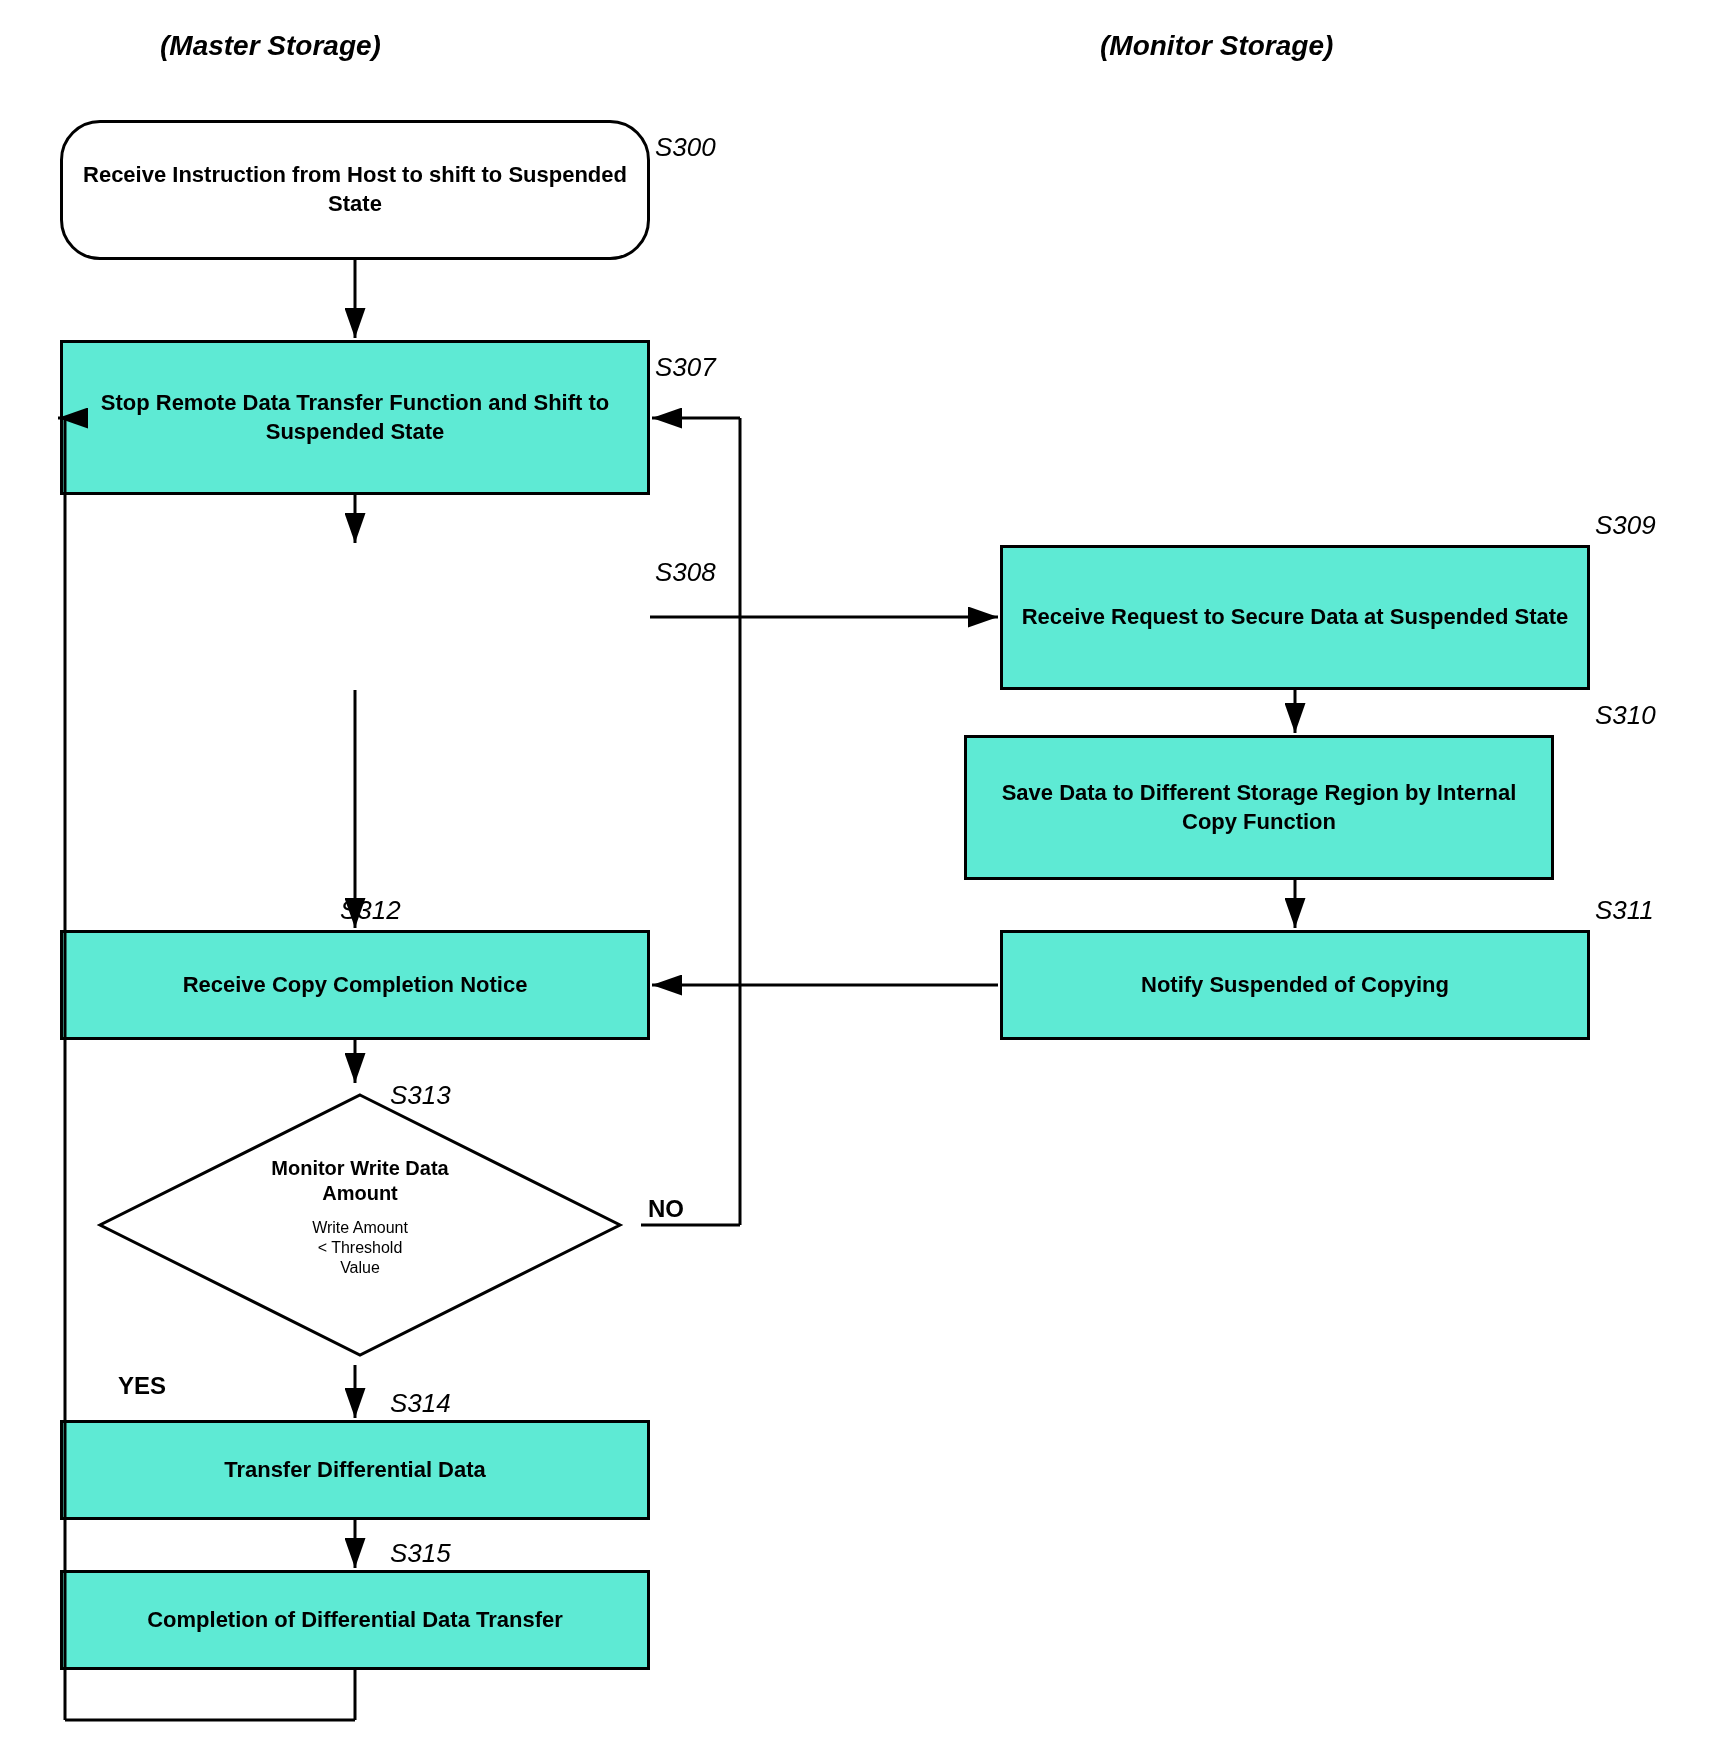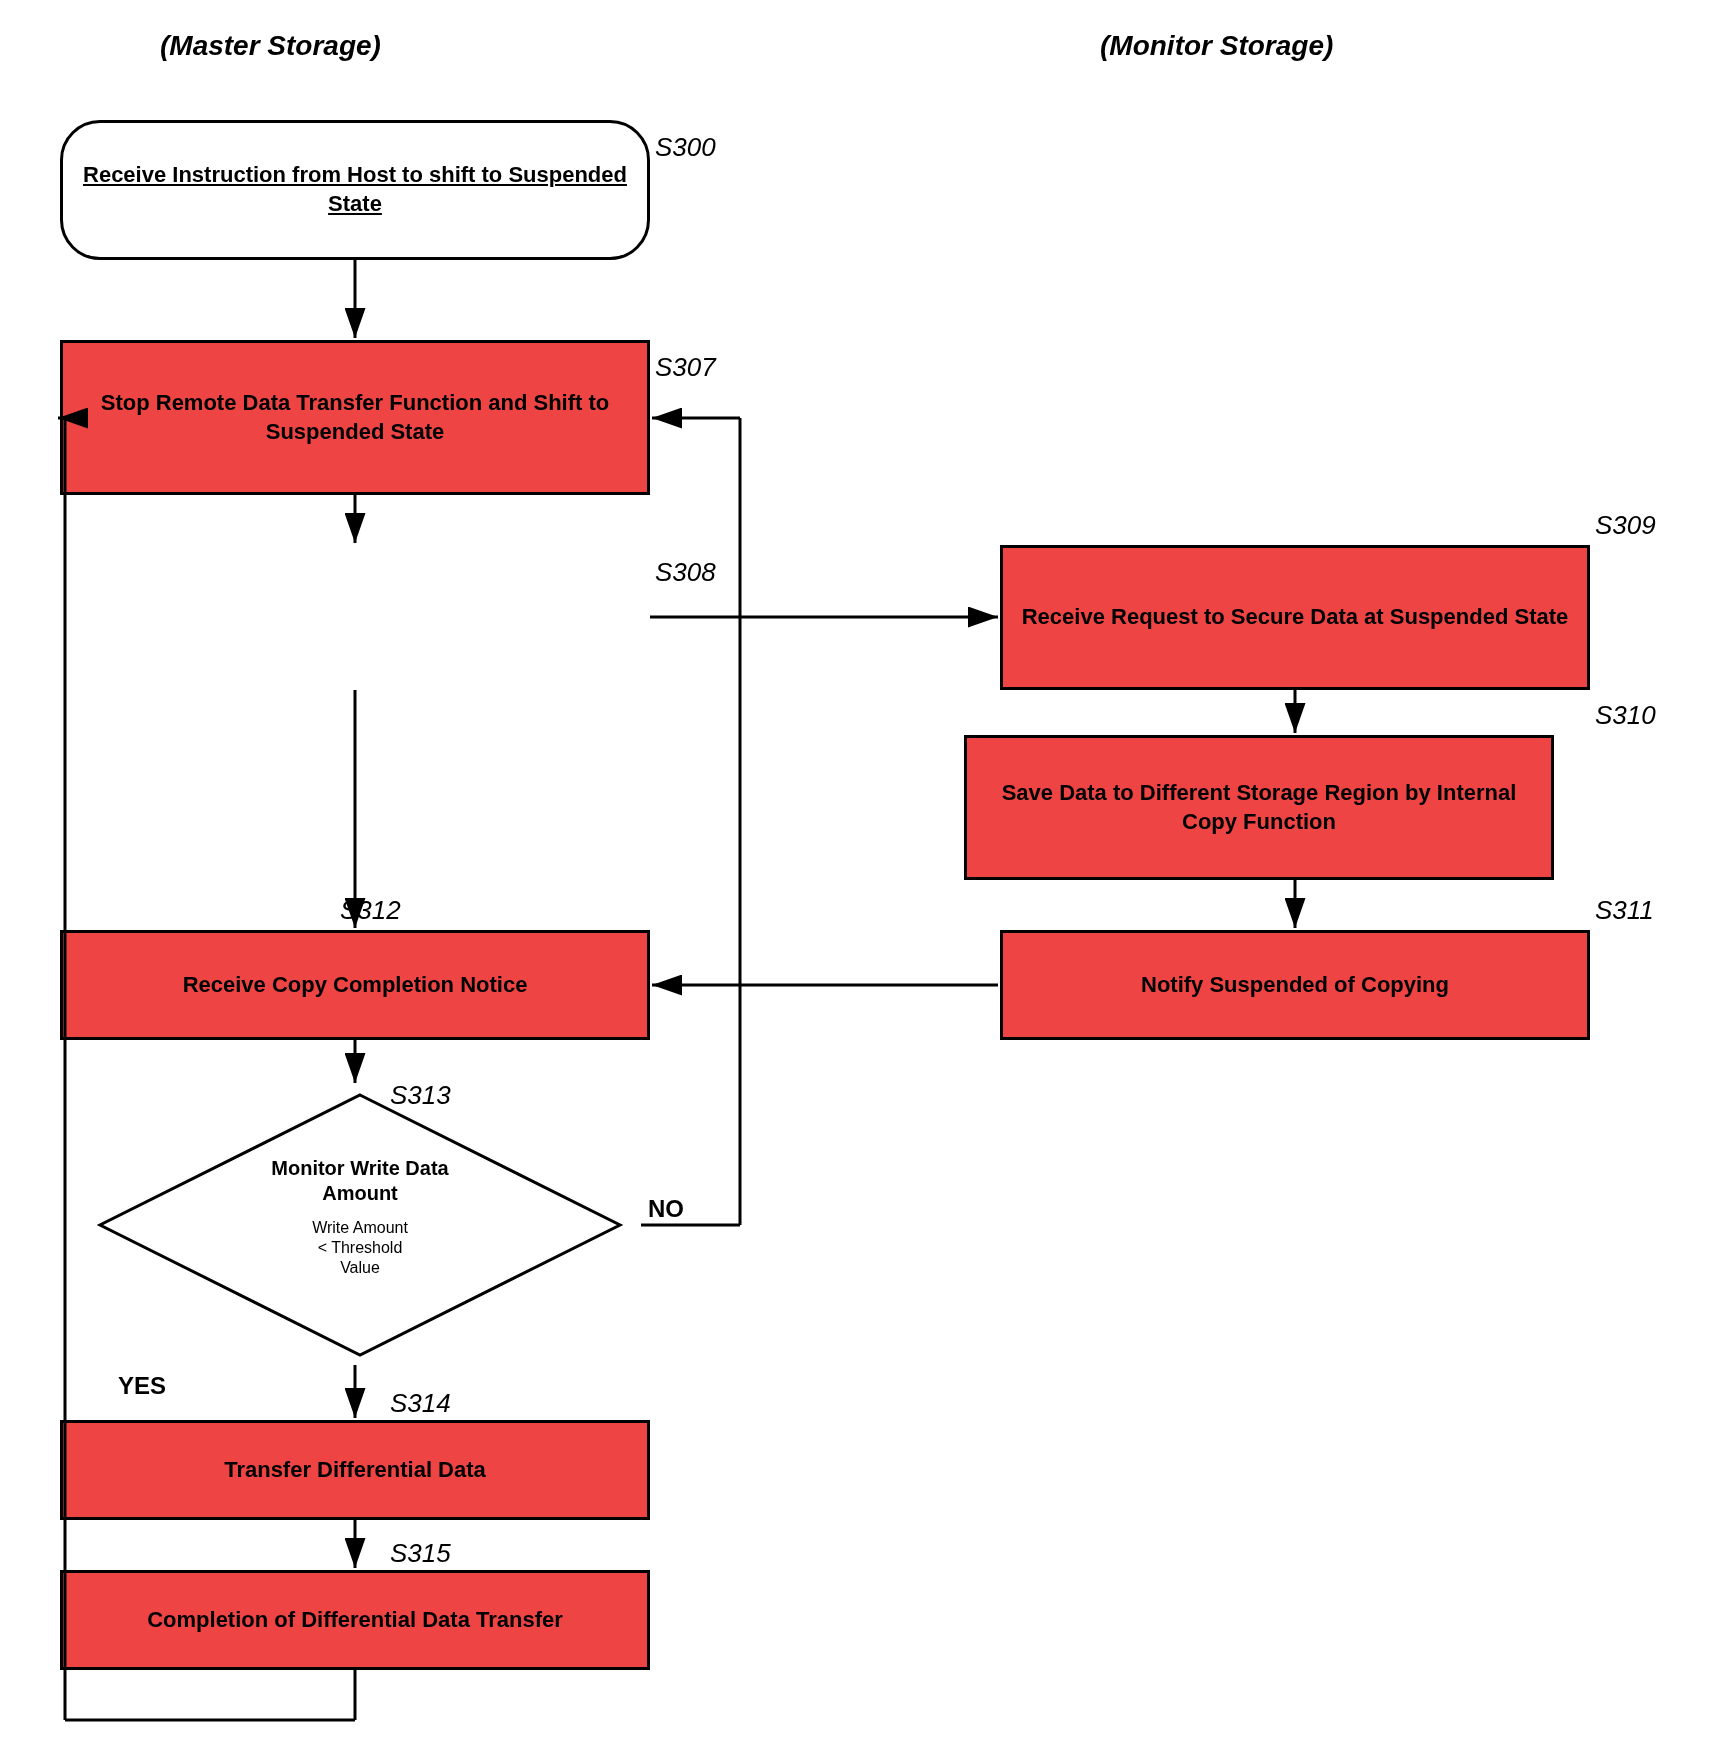--- a/index.html
+++ b/index.html
@@ -33,21 +33,21 @@
 
     .remote-label {
       position: absolute;
       left: 1100px;
       top: 30px;
     }
 
     
     .box {
       position: absolute;
-      background: #ef4444;
+      background: #5eead4;
       border: 3px solid #000;
       display: flex;
       align-items: center;
       justify-content: center;
       text-align: center;
       font-size: 22px;
       font-weight: bold;
       padding: 8px 12px;
       line-height: 1.3;
     }
@@ -58,21 +58,20 @@
       border: 3px solid #000;
       border-radius: 40px;
       display: flex;
       align-items: center;
       justify-content: center;
       text-align: center;
       font-size: 22px;
       font-weight: bold;
       padding: 8px 8px;
       line-height: 1.3;
-      text-decoration: underline;
     }
 
     
     .diamond-container {
       position: absolute;
     }
 
     .diamond-container svg {
       overflow: visible;
     }

